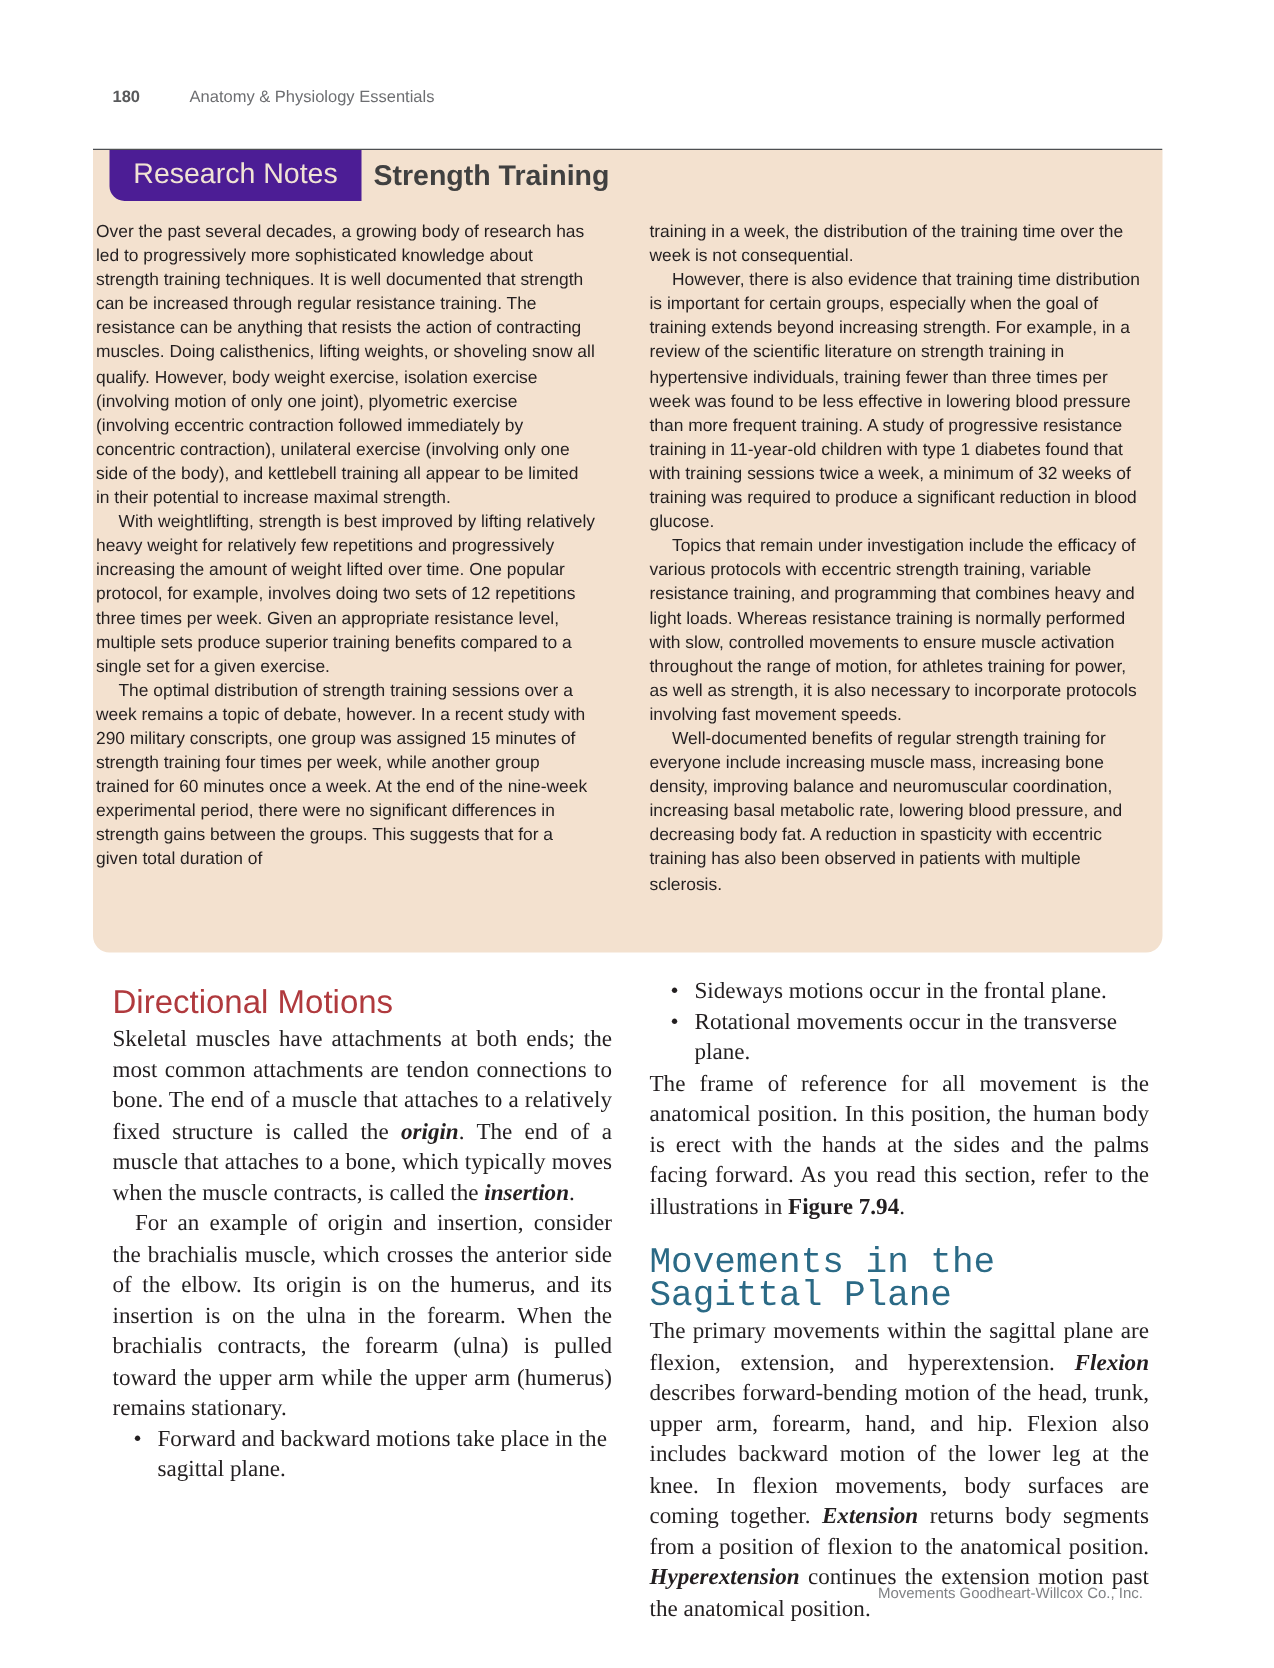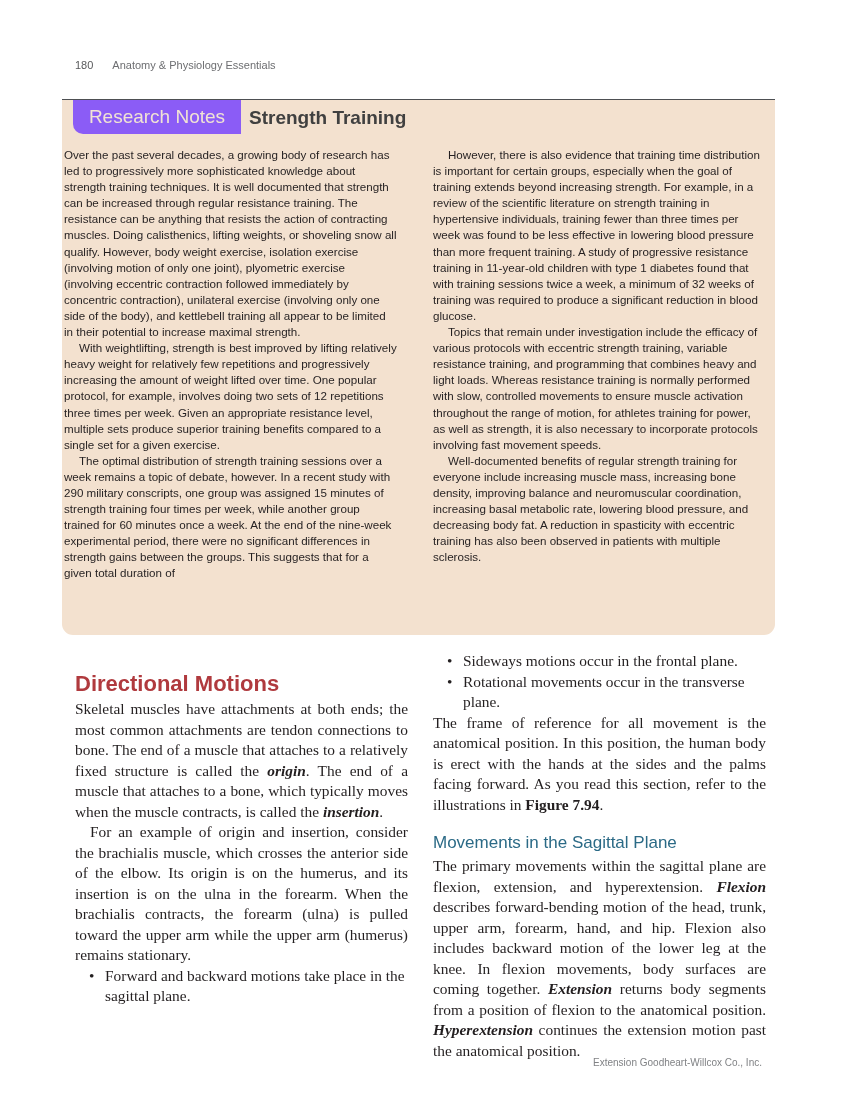--- a/index.html
+++ b/index.html
@@ -4,30 +4,30 @@
   <style>
     html, body { margin: 0; padding: 0; }
     body {
       width: 849px; height: 1112px; background: #ffffff; position: relative; overflow: hidden;
       color: #231f20;
     }
     .running-head {
       position: absolute; left: 75px; top: 59px;
       font-family: "Liberation Sans", sans-serif; font-size: 11px; color: #6d6e71;
     }
-    .running-head .pg { font-weight: normal; color: #58595b; margin-right: 19px; }
+    .running-head .pg { font-weight: bold; color: #58595b; margin-right: 33px; }
 
     .rn-box {
       position: absolute; left: 62px; top: 99px; width: 713px; height: 535px;
       background: #f3e1cf; border-top: 1.5px solid #4d4f52;
       border-radius: 0 0 11px 11px;
     }
     .rn-tab {
       position: absolute; left: 73px; top: 100px; height: 34px; width: 168px;
-      background: #8b5cf6; color: #f1e3d4; border-radius: 0 0 0 10px;
+      background: #4c1d95; color: #f1e3d4; border-radius: 0 0 0 10px;
       font-family: "Liberation Sans", sans-serif; font-size: 19px; line-height: 34px;
       text-align: center;
     }
     .rn-title {
       position: absolute; left: 249px; top: 107px;
       font-family: "Liberation Sans", sans-serif; font-weight: bold; font-size: 19px; color: #404040; text-align: right;
     }
     .rn-col {
       position: absolute; top: 147px; width: 333px;
       font-family: "Liberation Sans", sans-serif; font-size: 11.6px; line-height: 16.1px; color: #231f20;
@@ -39,25 +39,25 @@
 
     .main-col {
       position: absolute; width: 333px;
       font-family: "Liberation Serif", serif; font-size: 15.4px; line-height: 20.5px; color: #231f20;
     }
     .main-col.left { left: 75px; top: 655px; }
     .main-col.right { left: 433px; top: 651px; }
     .main-col p { margin: 0; text-indent: 15px; text-align: justify; }
     .main-col p.noindent { text-indent: 0; }
     .h1 {
-      font-family: "Liberation Sans", sans-serif; font-weight: bold; font-size: 22px; color: #b03a3e;
-      line-height: 26px; margin: 16px 0 2px 0;
+      font-family: "Liberation Sans", sans-serif; font-weight: normal; font-size: 22px; color: #b03a3e;
+      line-height: 26px; margin: 0 0 2px 0;
     }
     .h2 {
-      font-family: Liberation Sans, sans-serif; font-size: 17px; color: #2b6a86;
+      font-family: Liberation Mono, monospace; font-size: 24px; color: #2b6a86;
       line-height: 22px; margin: 17px 0 2px 0;
     }
     ul.bullets { margin: 0; padding: 0; list-style: none; }
     ul.bullets li { position: relative; padding-left: 30px; text-align: left; }
     ul.bullets li .dot { position: absolute; left: 14px; top: 0; }
     .term { font-weight: bold; font-style: italic; }
     .figref { font-weight: bold; }
     .copyright {
       position: absolute; right: 87px; top: 1057px;
       font-family: "Liberation Sans", sans-serif; font-size: 10px; color: #808285;
@@ -74,20 +74,21 @@
 <div class="rn-tab">Research Notes</div>
 <div class="rn-title">Strength Training</div>
 
 <div class="rn-col left">
   <p class="noindent">Over the past several decades, a growing body of research has led to progressively more sophisticated knowledge about strength training techniques. It is well documented that strength can be increased through regular resistance training. The resistance can be anything that resists the action of contracting muscles. Doing calisthenics, lifting weights, or shoveling snow all qualify. However, body weight exercise, isolation exercise (involving motion of only one joint), plyometric exercise (involving eccentric contraction followed immediately by concentric contraction), unilateral exercise (involving only one side of the body), and kettlebell training all appear to be limited in their potential to increase maximal strength.</p>
   <p>With weightlifting, strength is best improved by lifting relatively heavy weight for relatively few repetitions and progressively increasing the amount of weight lifted over time. One popular protocol, for example, involves doing two sets of 12 repetitions three times per week. Given an appropriate resistance level, multiple sets produce superior training benefits compared to a single set for a given exercise.</p>
   <p>The optimal distribution of strength training sessions over a week remains a topic of debate, however. In a recent study with 290 military conscripts, one group was assigned 15 minutes of strength training four times per week, while another group trained for 60 minutes once a week. At the end of the nine-week experimental period, there were no significant differences in strength gains between the groups. This suggests that for a given total duration of</p>
 </div>
 
 <div class="rn-col right">
+  <p class="noindent">training in a week, the distribution of the training time over the week is not consequential.</p>
   <p>However, there is also evidence that training time distribution is important for certain groups, especially when the goal of training extends beyond increasing strength. For example, in a review of the scientific literature on strength training in hypertensive individuals, training fewer than three times per week was found to be less effective in lowering blood pressure than more frequent training. A study of progressive resistance training in 11-year-old children with type 1 diabetes found that with training sessions twice a week, a minimum of 32 weeks of training was required to produce a significant reduction in blood glucose.</p>
   <p>Topics that remain under investigation include the efficacy of various protocols with eccentric strength training, variable resistance training, and programming that combines heavy and light loads. Whereas resistance training is normally performed with slow, controlled movements to ensure muscle activation throughout the range of motion, for athletes training for power, as well as strength, it is also necessary to incorporate protocols involving fast movement speeds.</p>
   <p>Well-documented benefits of regular strength training for everyone include increasing muscle mass, increasing bone density, improving balance and neuromuscular coordination, increasing basal metabolic rate, lowering blood pressure, and decreasing body fat. A reduction in spasticity with eccentric training has also been observed in patients with multiple sclerosis.</p>
 </div>
 
 <div class="main-col left">
   <div class="h1">Directional Motions</div>
   <p class="noindent"><span>Skeletal muscles have attachments at both ends; the most common attachments are tendon connections to bone. The end of a muscle that attaches to a relatively fixed structure is called the </span><span class="term">origin</span><span>. The end of a muscle that attaches to a bone, which typically moves when the muscle contracts, is called the </span><span class="term">insertion</span><span>.</span></p>
   <p>For an example of origin and insertion, consider the brachialis muscle, which crosses the anterior side of the elbow. Its origin is on the humerus, and its insertion is on the ulna in the forearm. When the brachialis contracts, the forearm (ulna) is pulled toward the upper arm while the upper arm (humerus) remains stationary.</p>
   <ul class="bullets">
@@ -99,13 +100,13 @@
   <ul class="bullets">
     <li><span class="dot">•</span><span>Sideways motions occur in the frontal plane.</span></li>
     <li><span class="dot">•</span><span>Rotational movements occur in the transverse plane.</span></li>
   </ul>
   <p class="noindent"><span>The frame of reference for all movement is the anatomical position. In this position, the human body is erect with the hands at the sides and the palms facing forward. As you read this section, refer to the illustrations in </span><span class="figref">Figure 7.94</span><span>.</span></p>
 
   <div class="h2">Movements in the Sagittal Plane</div>
   <p class="noindent"><span>The primary movements within the sagittal plane are flexion, extension, and hyperextension. </span><span class="term">Flexion</span><span> describes forward-bending motion of the head, trunk, upper arm, forearm, hand, and hip. Flexion also includes backward motion of the lower leg at the knee. In flexion movements, body surfaces are coming together. </span><span class="term">Extension</span><span> returns body segments from a position of flexion to the anatomical position. </span><span class="term">Hyperextension</span><span> continues the extension motion past the anatomical position.</span></p>
 </div>
 
-<div class="copyright">Extension Goodheart-Willcox Co., Inc.</div>
+<div class="copyright">Movements Goodheart-Willcox Co., Inc.</div>
 
 </body></html>

